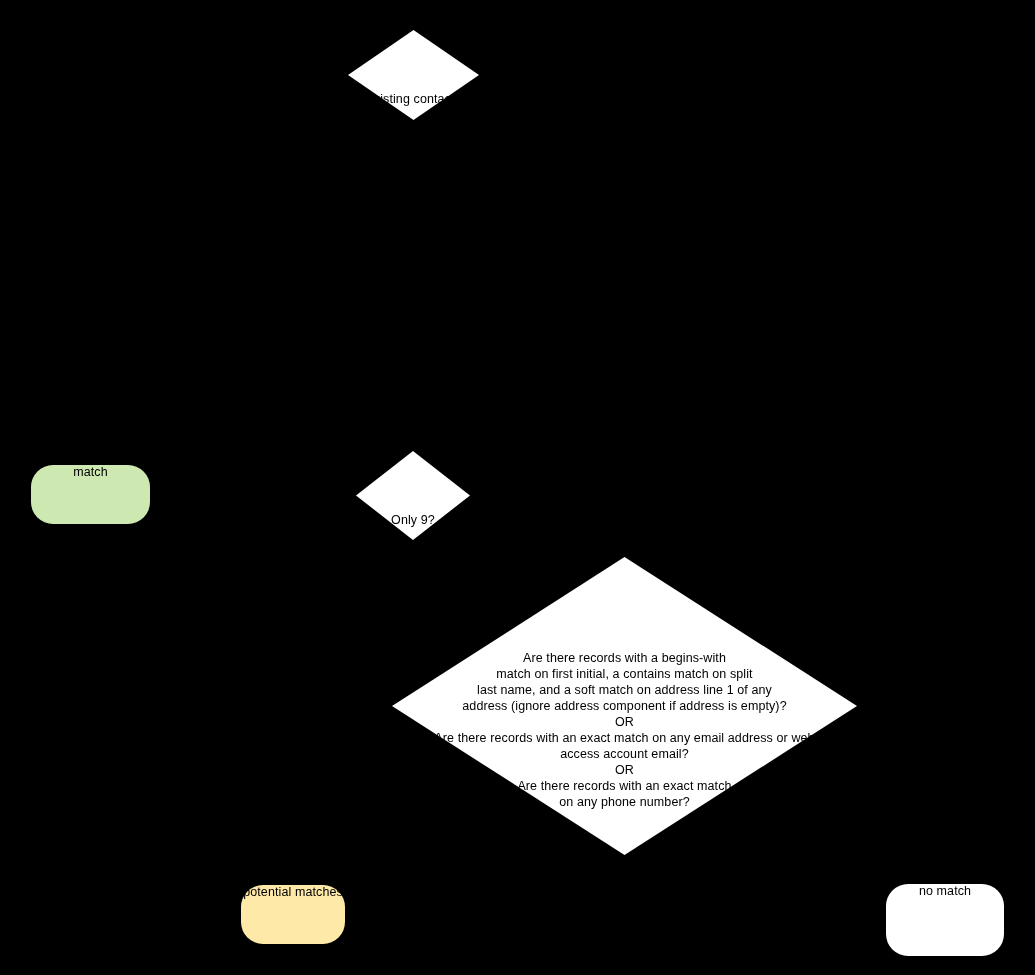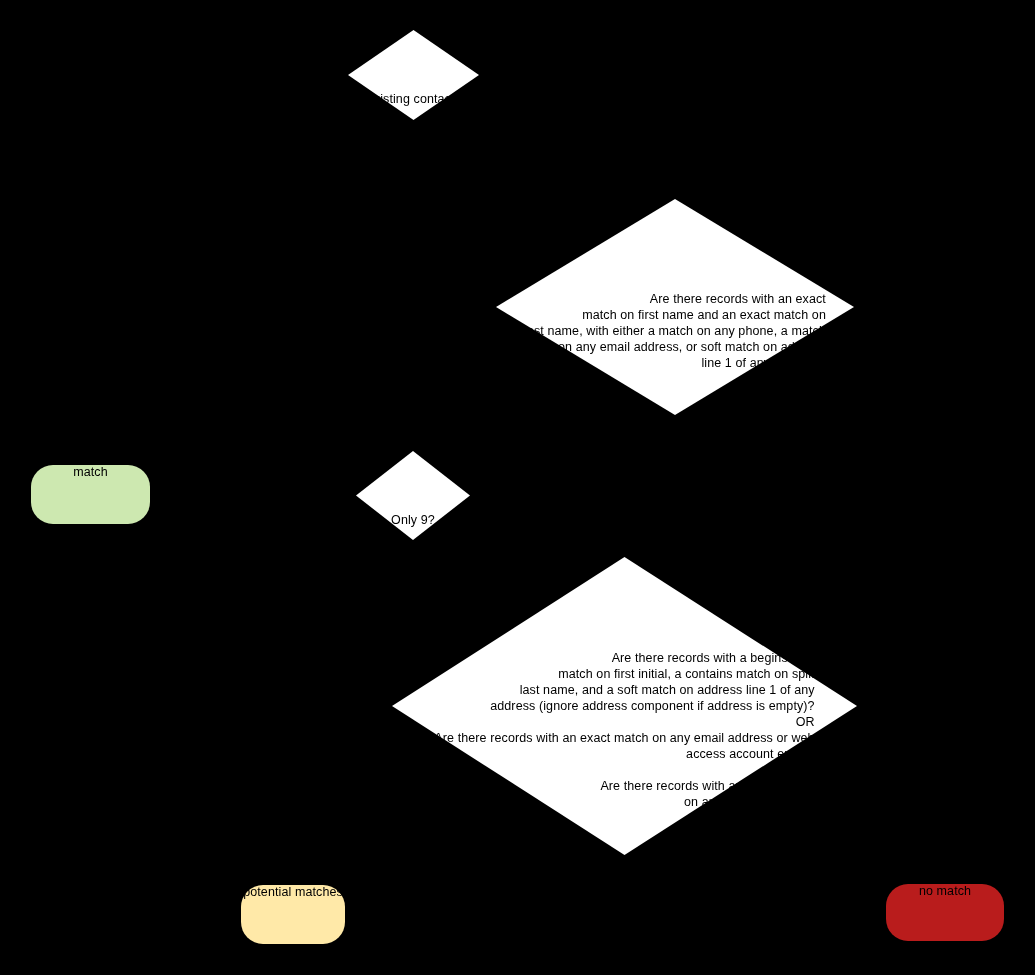--- a/index.html
+++ b/index.html
@@ -28,21 +28,21 @@
     position: absolute;
     inset: 0;
     background: #ffffff;
     clip-path: polygon(50% 0%, 100% 50%, 50% 100%, 0% 50%);
     -webkit-clip-path: polygon(50% 0%, 100% 50%, 50% 100%, 0% 50%);
   }
   .node-diamond .diamond-label {
     position: relative;
     z-index: 2;
     color: #000000;
-    text-align: right;
+    text-align: center;
     white-space: pre-line;
     line-height: 16px;
     font-size: 12.5px;
     letter-spacing: 0.1px;
     pointer-events: none;
     margin-top: 48px;
   }
 
   
   .node-pill {
@@ -67,41 +67,33 @@
   #node-exact-match     { left: 496px;  top: 199px; width: 358px;  height: 216px; }
 
   #node-only-one        { left: 356px;  top: 451px; width: 114px;  height: 89px; }
 
   #node-fuzzy-match     { left: 392px;  top: 557px; width: 465px;  height: 298px; }
 
   #node-match           { left: 31px;   top: 465px; width: 119px;  height: 59px;
                           background: #cde8b0; }
   #node-potential       { left: 241px;  top: 885px; width: 104px;  height: 59px;
                           background: #ffe9a8; }
-  #node-no-match        { left: 886px;  top: 884px; width: 118px;  height: 57px;
-                          background: #b91c1c; }
+  #node-no-match        { left: 886px;  top: 884px; width: 118px;  height: 72px;
+                          background: #ffffff; }
 </style>
 </head>
 <body>
 
 <div id="canvas">
 
   <div class="node-diamond" id="node-existing-contact">
     <div class="diamond-shape"></div>
     <div class="diamond-label">Existing contact?</div>
   </div>
 
-  <div class="node-diamond" id="node-exact-match">
-    <div class="diamond-shape"></div>
-    <div class="diamond-label">Are there records with an exact
-match on first name and an exact match on
-last name, with either a match on any phone, a match
-on any email address, or soft match on address
-line 1 of any address?</div>
-  </div>
 
   <div class="node-diamond" id="node-only-one">
     <div class="diamond-shape"></div>
     <div class="diamond-label">Only 9?</div>
   </div>
 
   <div class="node-diamond" id="node-fuzzy-match">
     <div class="diamond-shape"></div>
     <div class="diamond-label">Are there records with a begins-with
 match on first initial, a contains match on split

